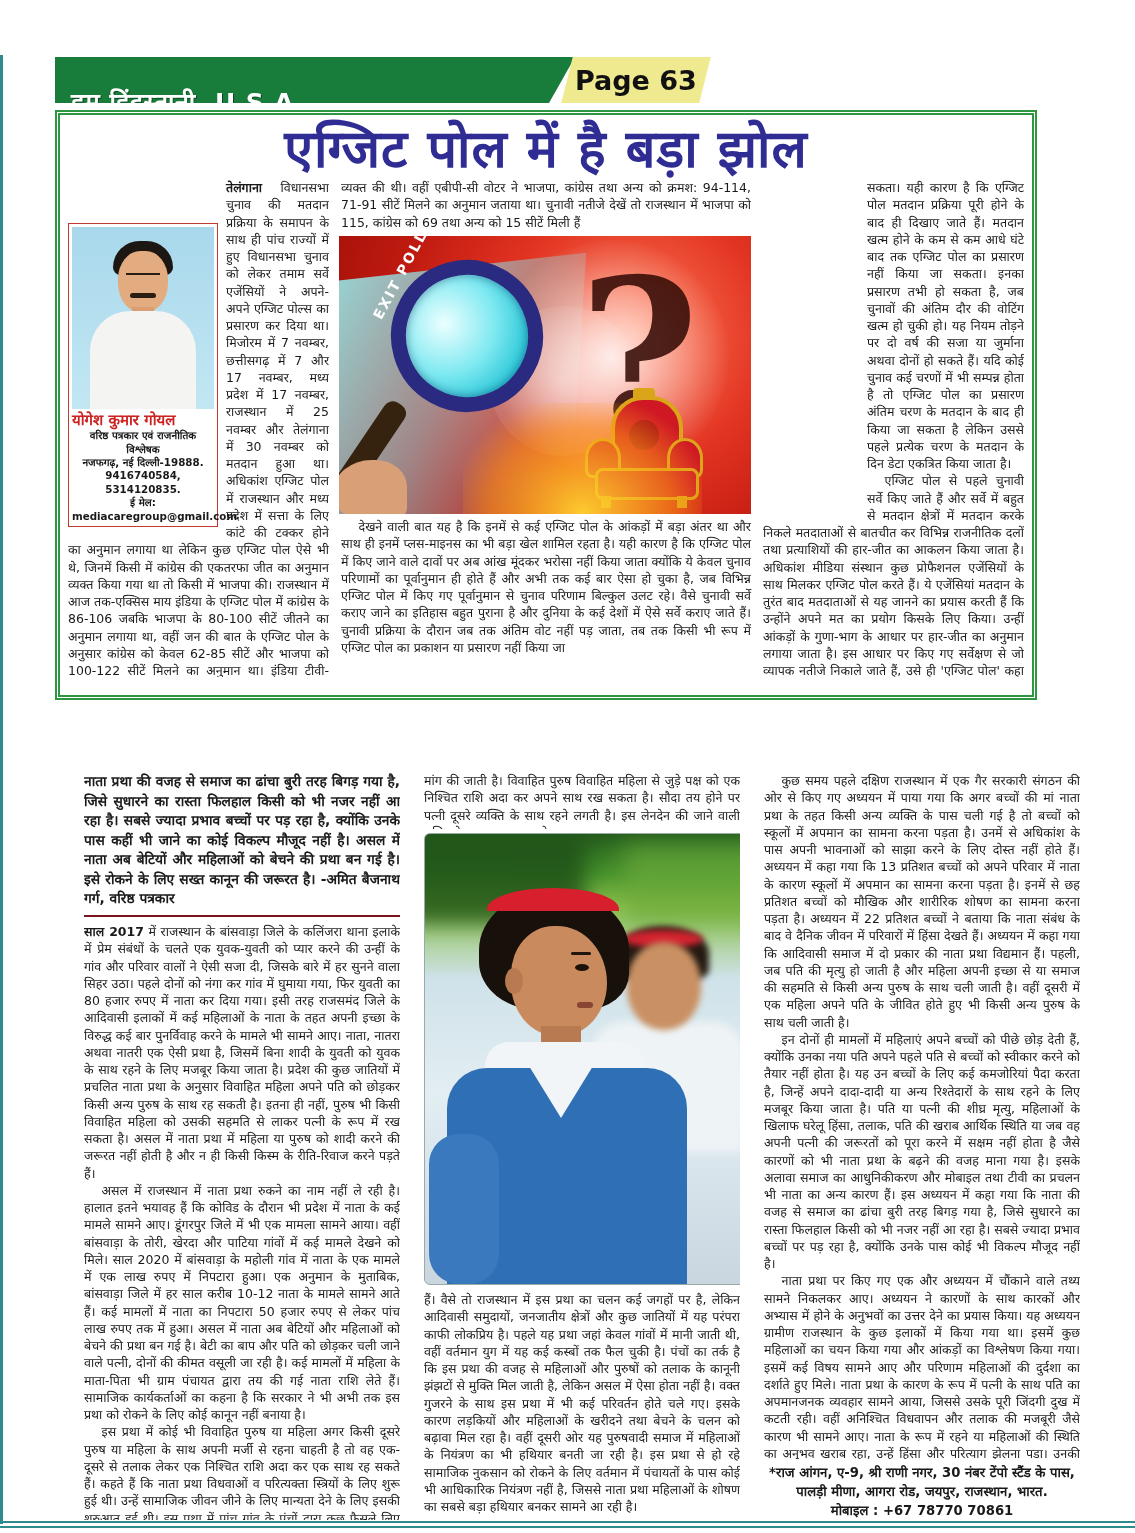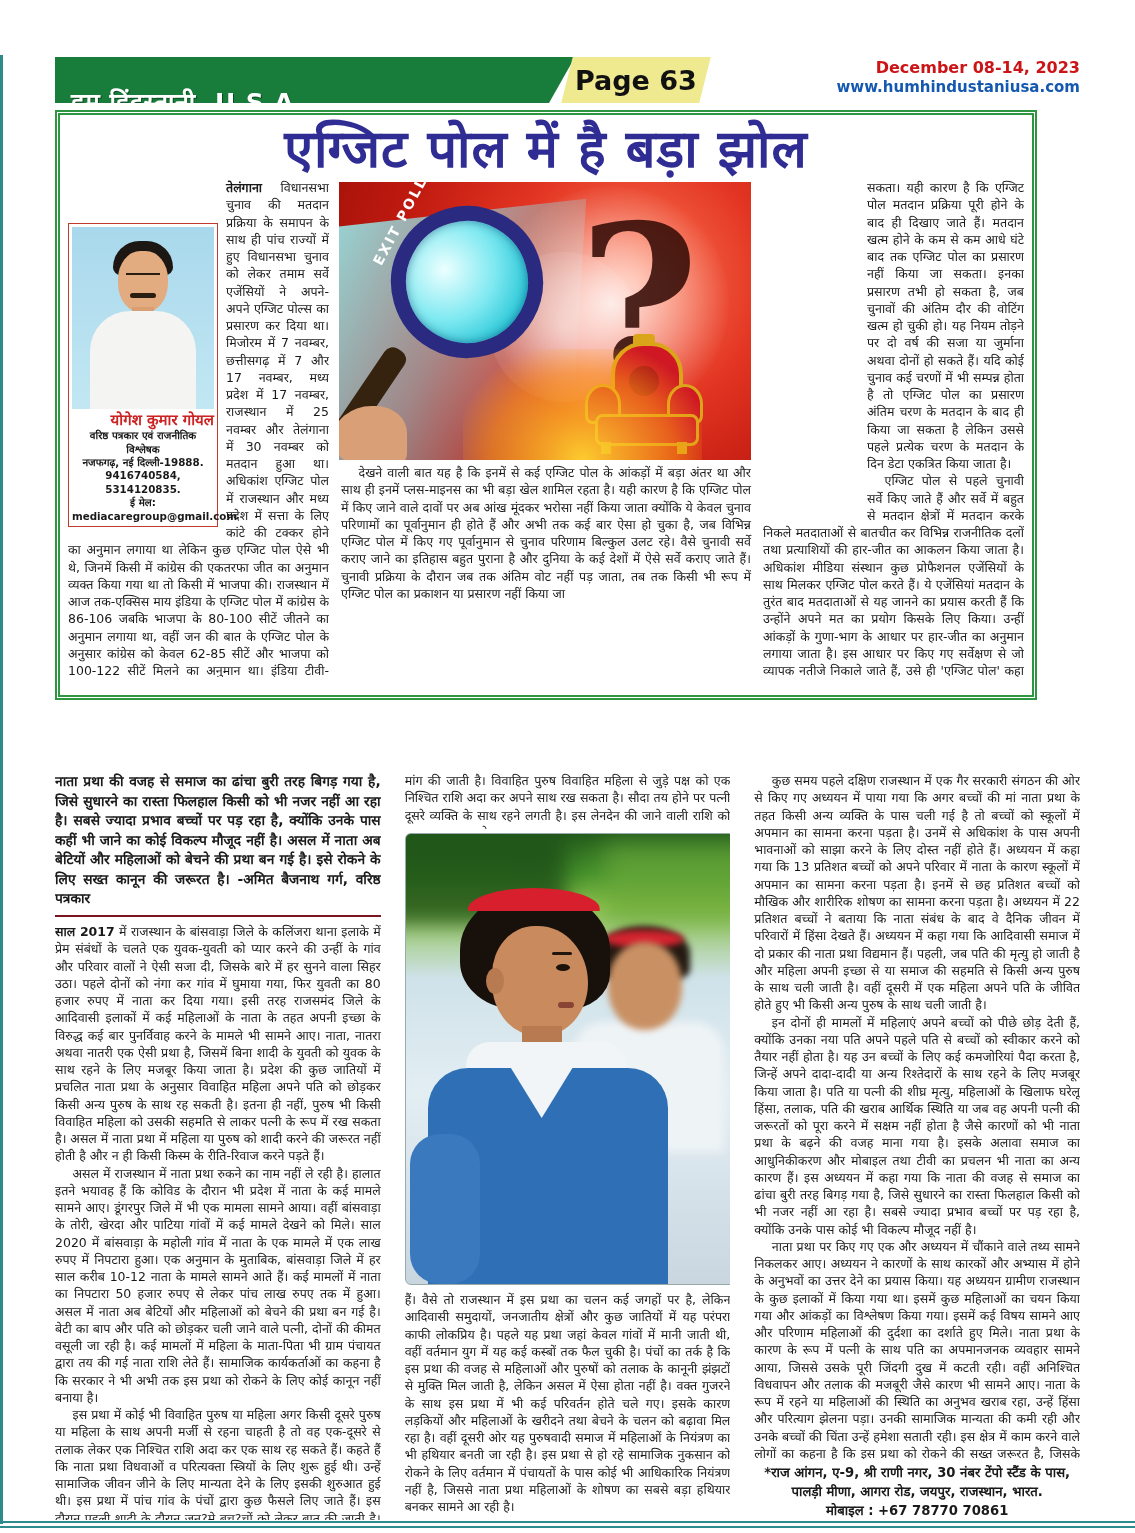--- a/index.html
+++ b/index.html
@@ -34,21 +34,21 @@
 
   .photo-float{float:left;width:150px;margin:44px 8px 2px 0;border:1px solid #c03a2e;
                padding:3px;background:#fff;box-sizing:border-box;}
   .photo{position:relative;width:142px;height:182px;background:linear-gradient(180deg,#a9d8ec,#c2e7f3);overflow:hidden;}
   .ph-hair{position:absolute;left:41px;top:14px;width:60px;height:34px;background:#1c1712;border-radius:28px 28px 8px 8px;}
   .ph-face{position:absolute;left:46px;top:24px;width:50px;height:62px;background:#e3ac80;border-radius:45% 45% 48% 48%;}
   .ph-brow{position:absolute;left:54px;top:46px;width:34px;height:3px;background:transparent;border-top:2px solid #2a1d12;}
   .ph-mst{position:absolute;left:58px;top:66px;width:26px;height:5px;background:#2a1d12;border-radius:3px;}
   .ph-shirt{position:absolute;left:18px;top:84px;width:106px;height:98px;background:#f4f4f2;border-radius:40px 40px 0 0;}
   .ph-neck{position:absolute;left:60px;top:80px;width:22px;height:16px;background:#d99f72;}
-  .cap-name{color:#cc2222;font-weight:bold;font-size:15px;text-align:right;margin-top:3px;line-height:1.15;}
+  .cap-name{color:#cc2222;font-weight:bold;font-size:15px;text-align:left;margin-top:3px;line-height:1.15;}
   .cap-small{font-weight:bold;font-size:10.3px;text-align:center;line-height:1.3;}
 
   .clamp3{height:54px;overflow:hidden;}
   .ep-img{position:relative;width:412px;height:278px;margin:3px 0 4px -2px;overflow:hidden;background:
           radial-gradient(circle at 72% 35%,#ff7a55 0%,#e23422 38%,#c01a10 68%,#a01008 100%);}
   .ep-beam{position:absolute;inset:0;background:linear-gradient(115deg,rgba(150,240,240,.9) 0%,rgba(140,225,235,.55) 32%,rgba(255,255,255,0) 62%);
            clip-path:polygon(0 16%,60% 6%,56% 100%,0 100%);}
   .ep-glow{position:absolute;right:22px;top:4px;width:235px;height:235px;border-radius:50%;
            background:radial-gradient(circle,rgba(255,255,255,.85),rgba(255,255,255,.15) 58%,transparent 72%);}
   .ep-mega{position:absolute;left:150px;top:70px;width:150px;height:150px;border-radius:50%;
@@ -76,21 +76,21 @@
   .th-legL{position:absolute;left:16px;bottom:0;width:10px;height:12px;background:#dba51a;}
   .th-legR{position:absolute;right:16px;bottom:0;width:10px;height:12px;background:#dba51a;}
   .th-crown{position:absolute;left:48px;top:-8px;width:22px;height:14px;background:#dba51a;border-radius:4px 4px 0 0;}
   .cutout{float:left;width:96px;height:282px;margin:50px 8px 4px 0;}
 
   
   .banner2{position:absolute;top:703px;left:55px;width:1025px;height:64px;background:#8a1c2b;
            display:flex;align-items:center;justify-content:center;}
   .banner2 span{color:#ffffff;font-weight:bold;font-size:46px;letter-spacing:1px;text-shadow:1px 1px 0 #4a0c14;}
   .art2{position:absolute;top:772px;left:55px;width:1025px;height:748px;}
-  .art2-cols{display:flex;gap:24px;height:100%;}
+  .art2-cols{display:flex;gap:24px;height:100%;margin-left:29px;}
   .intro{font-weight:bold;font-size:13.8px;line-height:1.42;text-align:justify;
          border-bottom:2px solid #7a1520;padding-bottom:6px;margin-bottom:6px;}
   .byline{font-weight:bold;}
   .clampTop{height:57px;overflow:hidden;}
   .c3wrap{display:flex;flex-direction:column;height:100%;}
   .c3text{flex:1;overflow:hidden;}
   .address{flex:none;font-weight:bold;font-size:13.2px;line-height:1.45;text-align:center;padding-top:4px;}
 
   .girl-img{position:relative;width:328px;height:450px;margin:4px 0 6px 0;border-radius:6px;overflow:hidden;
             border:1px solid #9aa;background:linear-gradient(180deg,#245c1c 0%,#47922c 9%,#8cc14c 16%,#cfe2e9 32%,#e3eef3 58%,#c9d6e0 100%);}
@@ -124,24 +124,20 @@
   <div class="left-rule"></div>
   <div class="bottom-rule"></div>
 
   <div class="header">
     <div class="masthead">
       <span>हम हिंदुस्तानी, U.S.A.</span>
     </div>
     <div class="page-badge">
       <span>Page 63</span>
     </div>
-    <div class="hdr-right">
-      <div class="hdr-date">December 08-14, 2023</div>
-      <div class="hdr-url">www.humhindustaniusa.com</div>
-    </div>
   </div>
 
   <div class="art1">
     <div class="art1-headline">एग्जिट पोल में है बड़ा झोल</div>
     <div class="art1-cols">
 
       <div class="col">
         <p>
           <span class="photo-float">
             <span class="photo" style="display:block;">
@@ -156,20 +152,21 @@
             <span class="cap-small" style="display:block;">वरिष्ठ पत्रकार एवं राजनीतिक विश्लेषक</span>
             <span class="cap-small" style="display:block;">नजफगढ़, नई दिल्ली-19888.</span>
             <span class="cap-small" style="display:block;">9416740584, 5314120835.</span>
             <span class="cap-small" style="display:block;">ई मेल: mediacaregroup@gmail.com</span>
           </span>
           <span class="lead">तेलंगाना</span><span> विधानसभा चुनाव की मतदान प्रक्रिया के समापन के साथ ही पांच राज्यों में हुए विधानसभा चुनाव को लेकर तमाम सर्वे एजेंसियों ने अपने-अपने एग्जिट पोल्स का प्रसारण कर दिया था। मिजोरम में 7 नवम्बर, छत्तीसगढ़ में 7 और 17 नवम्बर, मध्य प्रदेश में 17 नवम्बर, राजस्थान में 25 नवम्बर और तेलंगाना में 30 नवम्बर को मतदान हुआ था। अधिकांश एग्जिट पोल में राजस्थान और मध्य प्रदेश में सत्ता के लिए कांटे की टक्कर होने का अनुमान लगाया था लेकिन कुछ एग्जिट पोल ऐसे भी थे, जिनमें किसी में कांग्रेस की एकतरफा जीत का अनुमान व्यक्त किया गया था तो किसी में भाजपा की। राजस्थान में आज तक-एक्सिस माय इंडिया के एग्जिट पोल में कांग्रेस के 86-106 जबकि भाजपा के 80-100 सीटें जीतने का अनुमान लगाया था, वहीं जन की बात के एग्जिट पोल के अनुसार कांग्रेस को केवल 62-85 सीटें और भाजपा को 100-122 सीटें मिलने का अनुमान था। इंडिया टीवी-सीएनएक्स के एग्जिट पोल में कांग्रेस को 94-104 सीटें मिलने का अनुमान था जबकि भाजपा के 80-90 सीटों पर ही सिमटने की भविष्यवाणी भी थी जबकि दैनिक भास्कर के एग्जिट पोल के मुताबिक भाजपा को 95-115 और कांग्रेस को 105-120 सीटें मिलने की संभावना व्यक्त की गई थी। जन की बात के एग्जिट पोल में भाजपा को 100-123 और कांग्रेस को 102-125 सीटें मिलने का अनुमान था। टीवी-9 पोलस्ट्रैट के एग्जिट पोल में कहा गया था कि भाजपा को 106 और कांग्रेस को 111-121 सीटें मिल सकती हैं। छत्तीसगढ़ में तो लगभग सभी एग्जिट पोल कांग्रेस को पूर्ण बहुमत मिलने की बात कही गई थी। राजस्थान में न्यूज 24-टुडेज चाणक्य ने भाजपा को 77-101, कांग्रेस को 89-113 और अन्य को 2-16 सीटें मिलने का अनुमान व्यक्त किया था। इसी प्रकार भाजपा, कांग्रेस तथा अन्य को इंडिया टुडे-एक्सिस माई इंडिया ने क्रमश: 80-100, 86-106 तथा 9-18, टीवी9-पोलस्टार ने 100-110, 90-100 तथा 5-15, दैनिक भास्कर ने 95-115, 105-120 तथा 0-15 सीटें मिलने की संभावना</span>
         </p>
       </div>
 
       <div class="col" style="overflow:visible;">
+        <p class="clamp3">व्यक्त की थी। वहीं एबीपी-सी वोटर ने भाजपा, कांग्रेस तथा अन्य को क्रमश: 94-114, 71-91 सीटें मिलने का अनुमान जताया था। चुनावी नतीजे देखें तो राजस्थान में भाजपा को 115, कांग्रेस को 69 तथा अन्य को 15 सीटें मिली हैं</p>
         <div class="ep-img">
           <div class="ep-beam"></div>
           <div class="ep-glow"></div>
           <div class="ep-mega"></div>
           <div class="ep-q">?</div>
           <div class="ep-throne">
             <div class="th-crown"></div>
             <div class="th-back"></div>
             <div class="th-med"></div>
             <div class="th-armL"></div>

